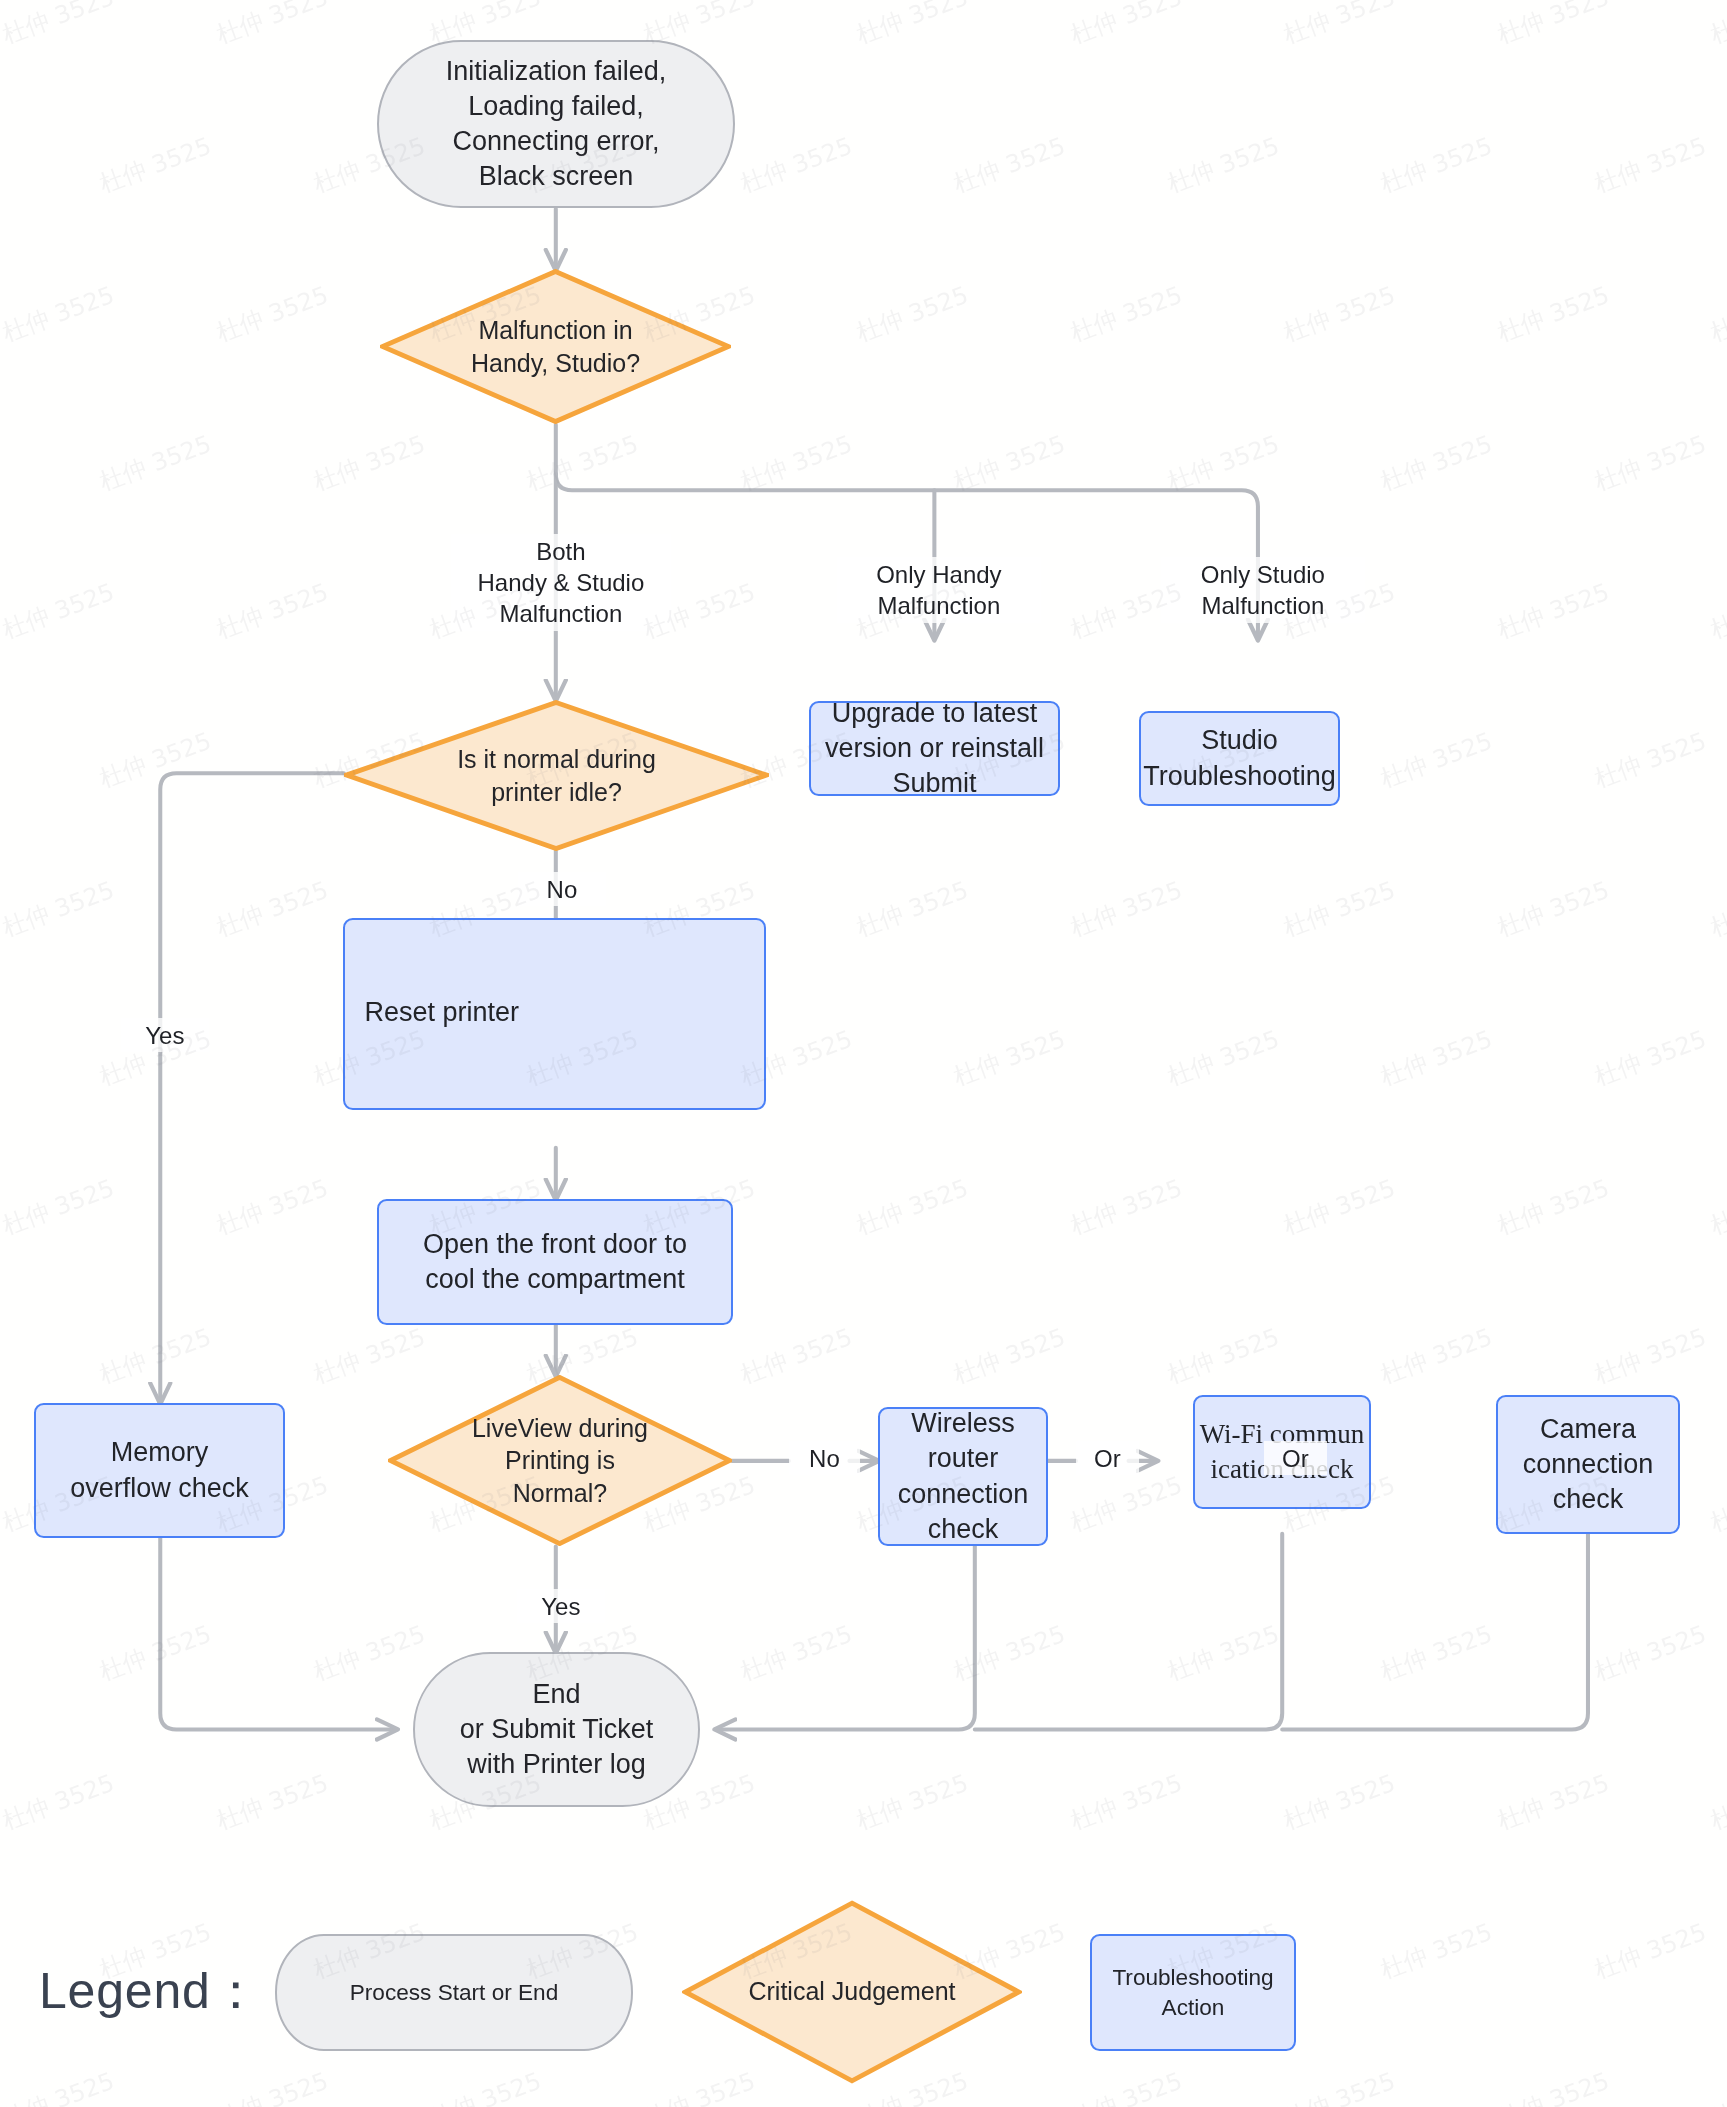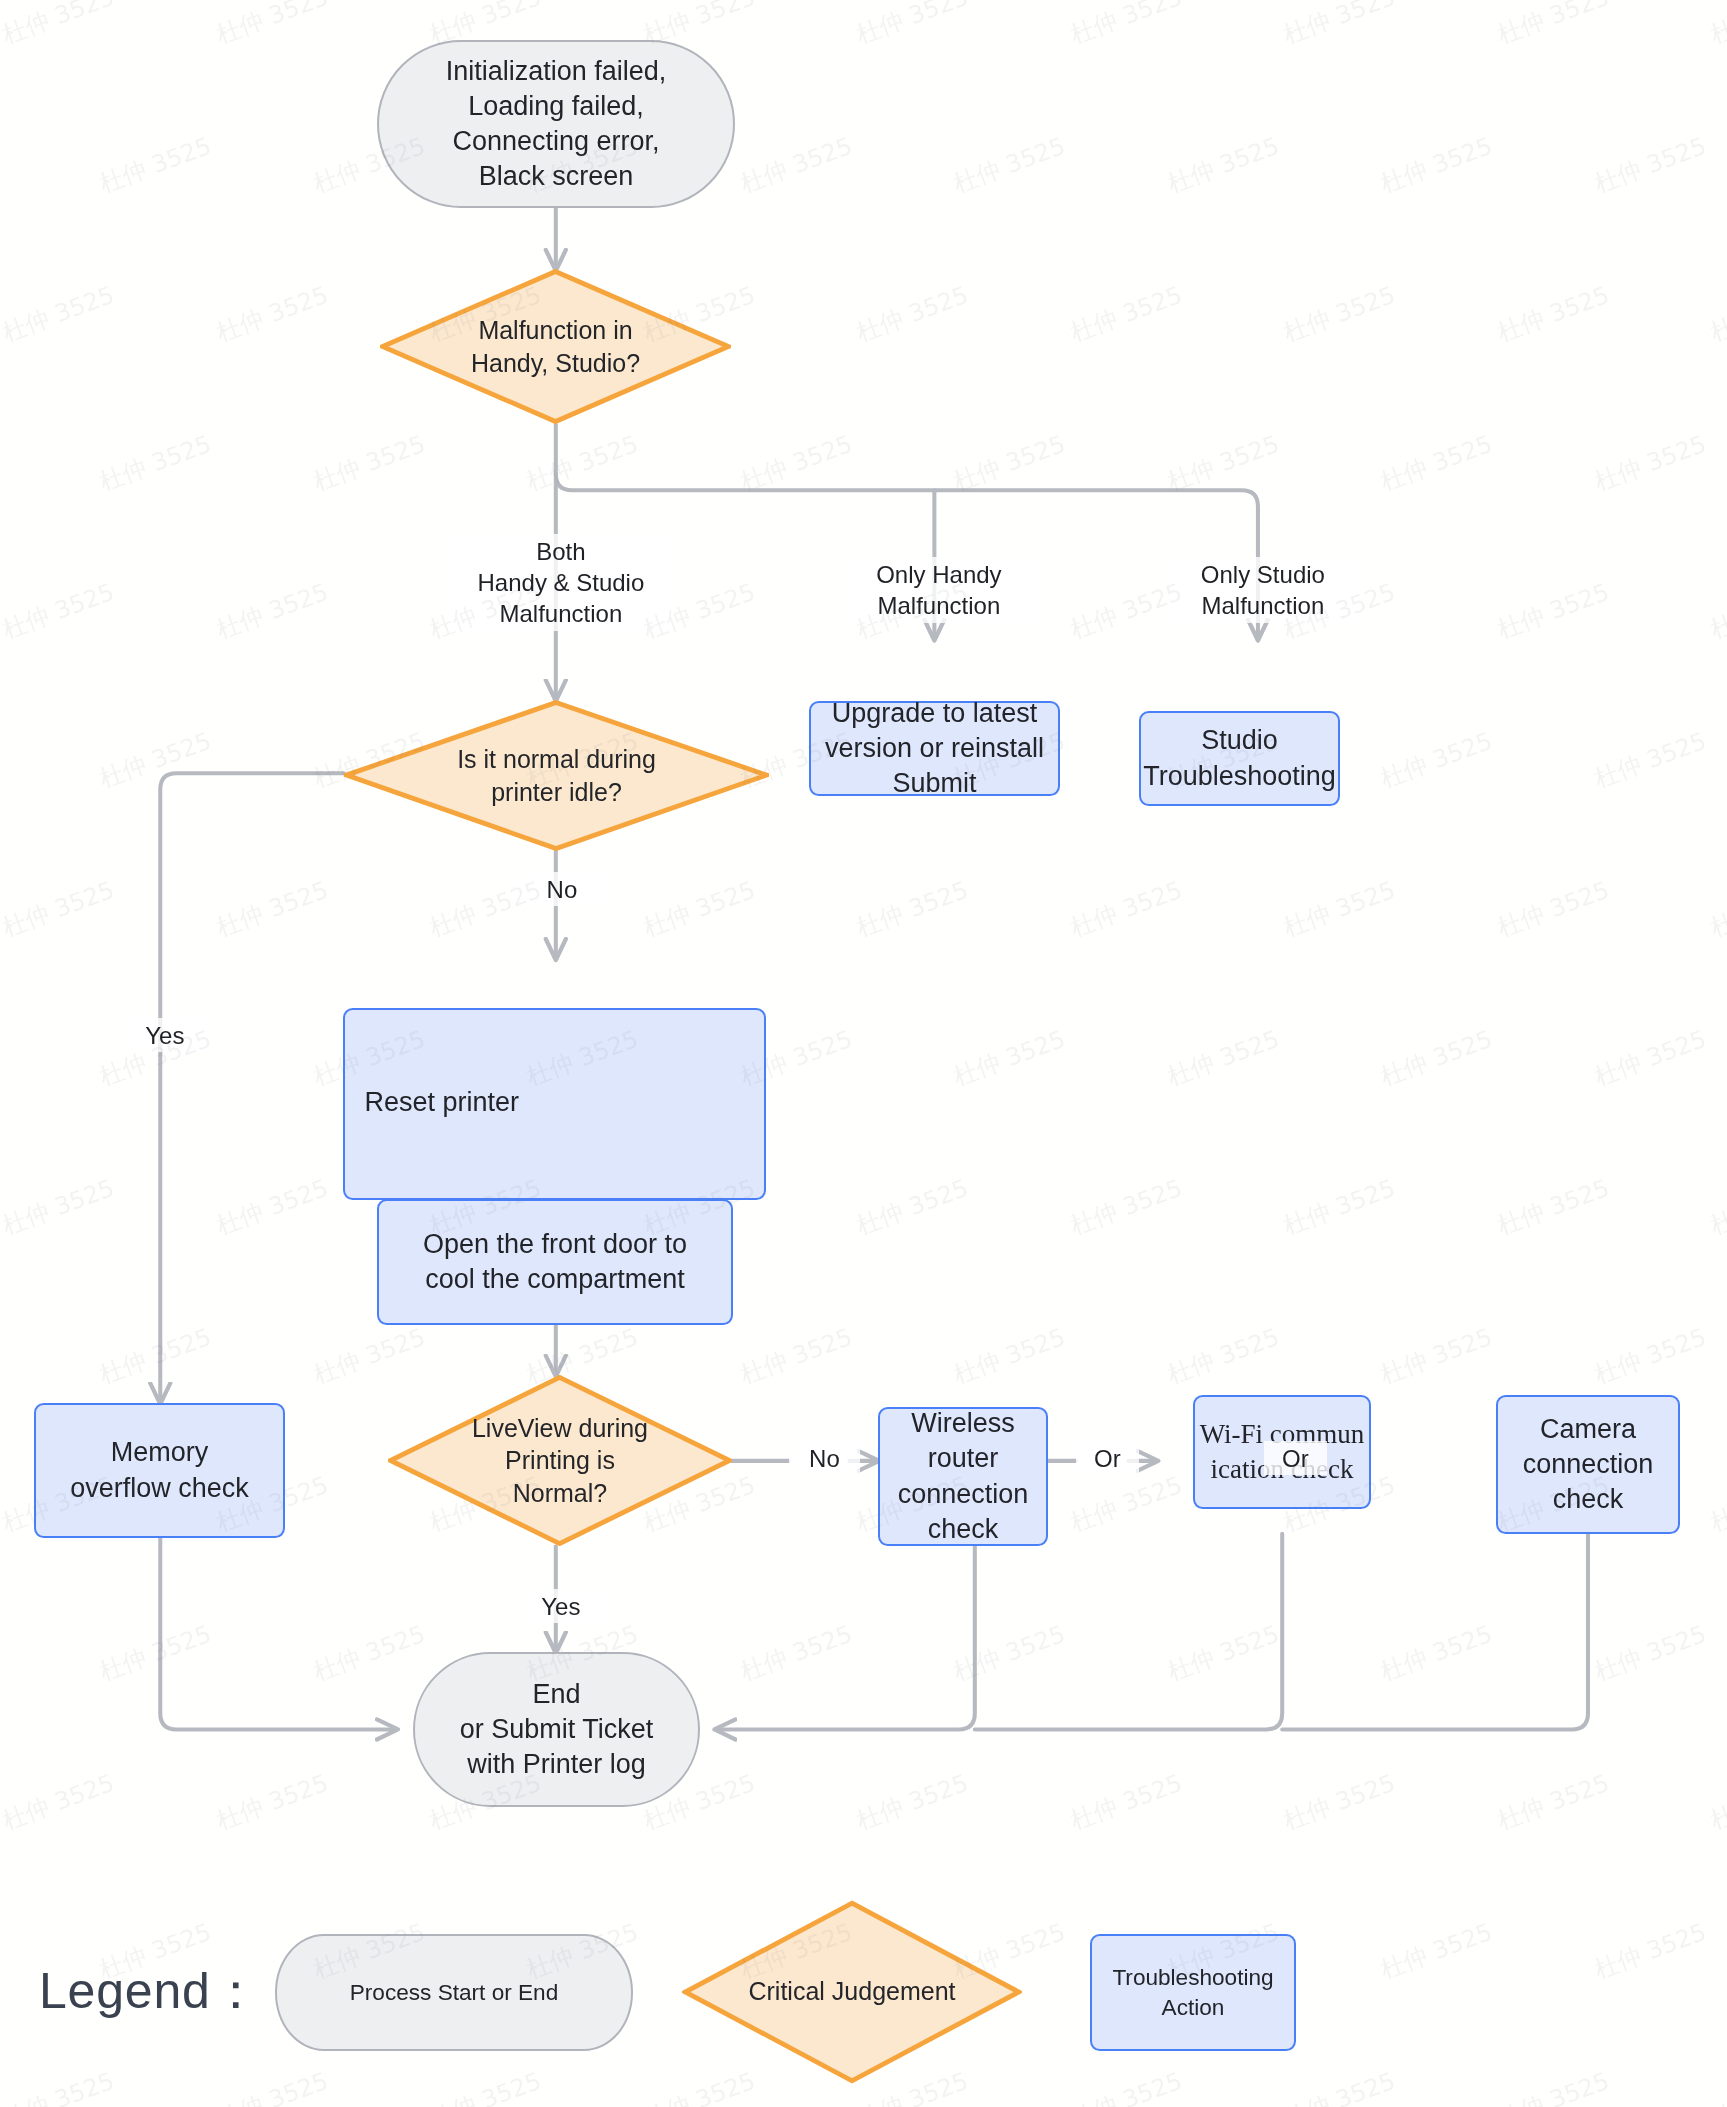--- a/index.html
+++ b/index.html
@@ -384,21 +384,21 @@
       <polygon points="262,3 522,93 262,184 3,93" fill="#fce8cf" stroke="#f6a53c" stroke-width="6"></polygon>
     </svg>
     <span class="txt">Is it normal during
 printer idle?</span>
   </div>
 
   <div class="edge-label" style="left:518px; top:872px; width:78px;">No</div>
 
   <div class="edge-label" style="left:121px; top:1018px; width:78px;">Yes</div>
 
-  <div class="node action left-align" style="left:343px; top:1008px; width:423px; height:192px;">
+  <div class="node action left-align" style="left:343px; top:918px; width:423px; height:192px;">
     <div class="reset-block">
       <div class="heading">Reset printer</div>
     </div>
   </div>
 
   <div class="node action" style="left:377px; top:1199px; width:356px; height:126px;">
     <span class="txt">Open the front door to
 cool the compartment</span>
   </div>
 

